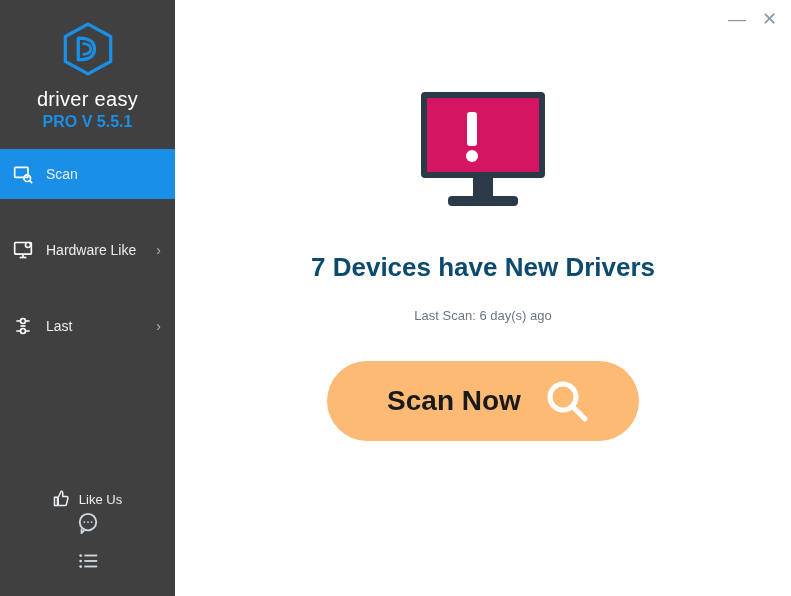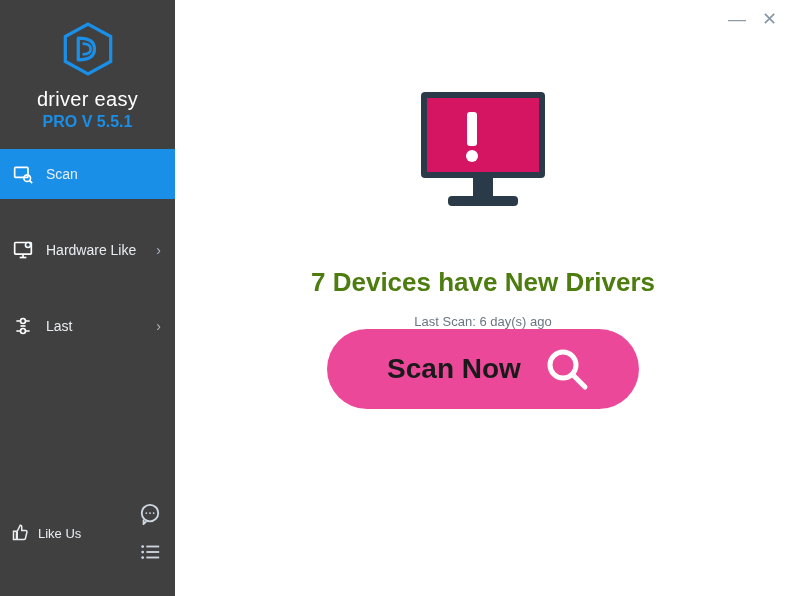--- a/index.html
+++ b/index.html
@@ -59,27 +59,28 @@
 .nav-item .chev {
   position: absolute;
   right: 14px;
   top: 50%;
   transform: translateY(-50%);
   color: #aeb8c3;
   font-size: 14px;
 }
 .sidebar-bottom {
   position: absolute;
-  bottom: 17px;
+  bottom: 8px;
   left: 0;
   width: 100%;
   display: flex;
   align-items: center;
   justify-content: space-between;
   padding: 10px 12px 14px;
+  flex-direction: column;
 }
 .like-block {
   display: flex;
   align-items: center;
   gap: 8px;
   color: #e9eef3;
   font-size: 13px;
   cursor: pointer;
 }
 .bottom-right {
@@ -112,31 +113,32 @@
 }
 .window-controls span {
   cursor: pointer;
   font-size: 18px;
   line-height: 1;
 }
 .monitor-wrap { margin-bottom: 16px; }
 .headline {
   font-size: 26px;
   font-weight: 700;
-  color: #4d7c0f;
-  margin-top: 23px;
+  color: #0c4a6e;
+  margin-top: 8px;
 }
 .subline {
   font-size: 13px;
   color: #6a7682;
-  margin-top: 16px;
+  margin-top: 25px;
   text-align: right;
 }
 .scan-btn {
-  background: #ec4899;
+  margin-top: 38px;
+  background: #fdba74;
   color: #1a1a1a;
   border: none;
   border-radius: 40px;
   padding: 18px 50px 18px 60px;
   font-size: 28px;
   font-weight: 800;
   display: flex;
   align-items: center;
   gap: 24px;
   cursor: pointer;

